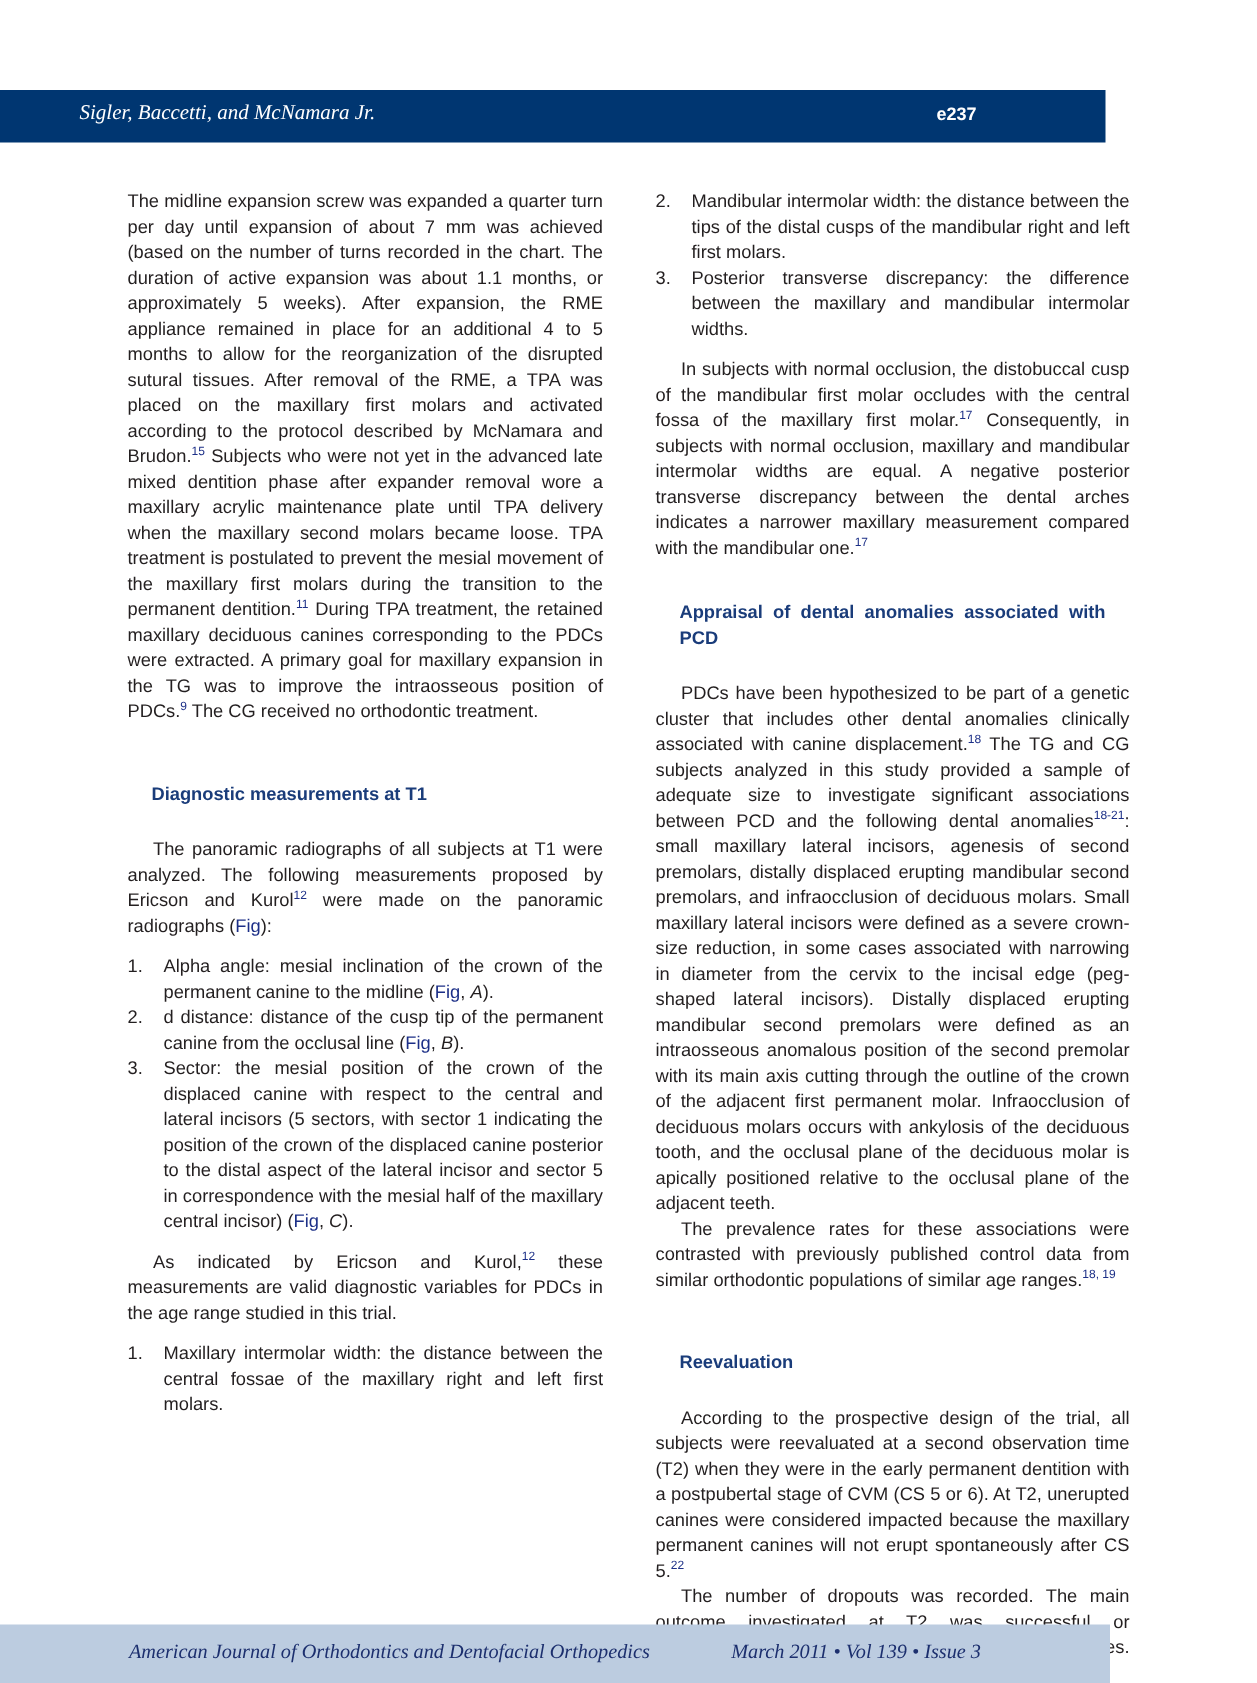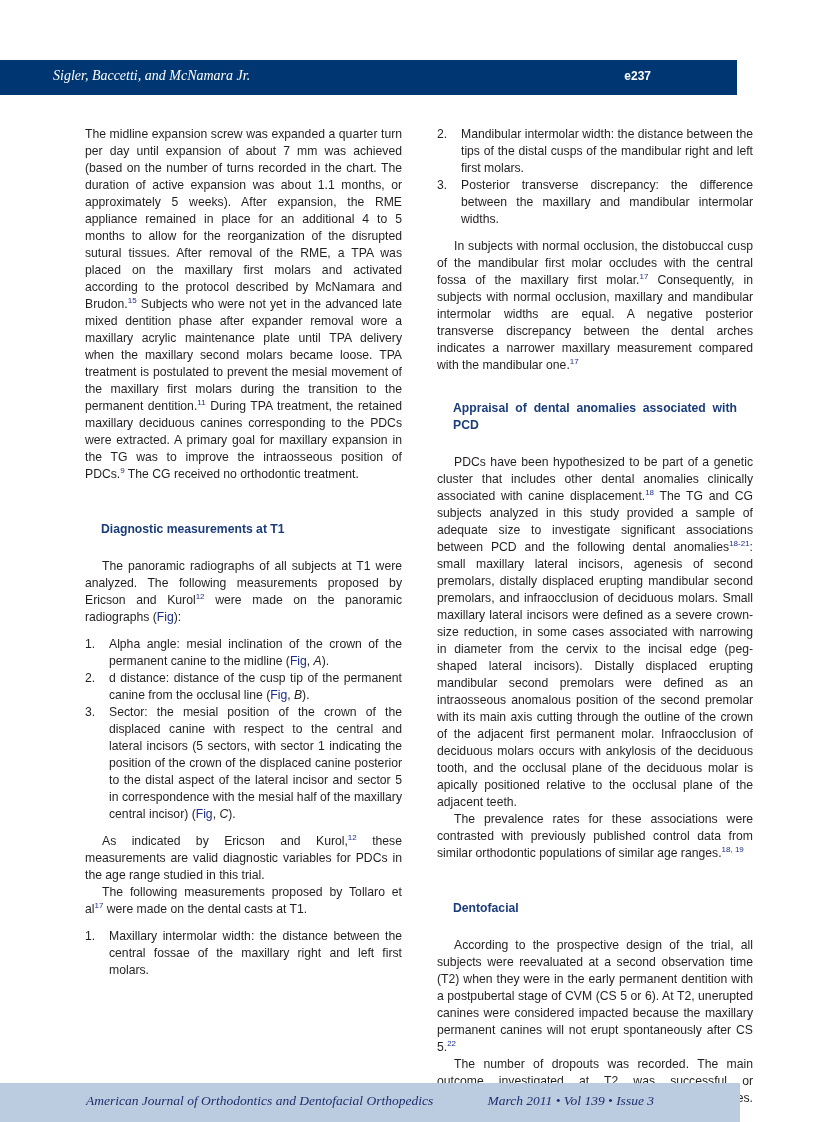--- a/index.html
+++ b/index.html
@@ -71,21 +71,20 @@
 
   <div class="gap-m"></div>
   <ol>
     <li><span class="num">1.</span><span>Alpha angle: mesial inclination of the crown of the permanent canine to the midline (</span><span class="ref">Fig</span>, <i>A</i><span>).</span></li>
     <li><span class="num">2.</span><span>d distance: distance of the cusp tip of the permanent canine from the occlusal line (</span><span class="ref">Fig</span>, <i>B</i><span>).</span></li>
     <li><span class="num">3.</span><span>Sector: the mesial position of the crown of the displaced canine with respect to the central and lateral incisors (5 sectors, with sector 1 indicating the position of the crown of the displaced canine posterior to the distal aspect of the lateral incisor and sector 5 in correspondence with the mesial half of the maxillary central incisor) (</span><span class="ref">Fig</span>, <i>C</i><span>).</span></li>
   </ol>
 
   <div class="gap-m"></div>
   <p><span>As indicated by Ericson and Kurol,</span><sup>12</sup><span> these measurements are valid diagnostic variables for PDCs in the age range studied in this trial.</span></p>
-  <p><span>The following measurements proposed by Tollaro et al</span><sup>17</sup><span> were made on the dental casts at T1.</span></p>
 
   <div class="gap-m"></div>
   <ol>
     <li><span class="num">1.</span><span>Maxillary intermolar width: the distance between the central fossae of the maxillary right and left first molars.</span></li>
   </ol>
 </div>
 
 <div class="col right">
   <ol>
     <li><span class="num">2.</span><span>Mandibular intermolar width: the distance between the tips of the distal cusps of the mandibular right and left first molars.</span></li>
@@ -96,21 +95,21 @@
   <p><span>In subjects with normal occlusion, the distobuccal cusp of the mandibular first molar occludes with the central fossa of the maxillary first molar.</span><sup>17</sup><span> Consequently, in subjects with normal occlusion, maxillary and mandibular intermolar widths are equal. A negative posterior transverse discrepancy between the dental arches indicates a narrower maxillary measurement compared with the mandibular one.</span><sup>17</sup></p>
 
   <div class="gap-m"></div>
   <h3>Appraisal of dental anomalies associated with PCD</h3>
   <div style="height:4px"></div>
 
   <p><span>PDCs have been hypothesized to be part of a genetic cluster that includes other dental anomalies clinically associated with canine displacement.</span><sup>18</sup><span> The TG and CG subjects analyzed in this study provided a sample of adequate size to investigate significant associations between PCD and the following dental anomalies</span><sup>18-21</sup><span>: small maxillary lateral incisors, agenesis of second premolars, distally displaced erupting mandibular second premolars, and infraocclusion of deciduous molars. Small maxillary lateral incisors were defined as a severe crown-size reduction, in some cases associated with narrowing in diameter from the cervix to the incisal edge (peg-shaped lateral incisors). Distally displaced erupting mandibular second premolars were defined as an intraosseous anomalous position of the second premolar with its main axis cutting through the outline of the crown of the adjacent first permanent molar. Infraocclusion of deciduous molars occurs with ankylosis of the deciduous tooth, and the occlusal plane of the deciduous molar is apically positioned relative to the occlusal plane of the adjacent teeth.</span></p>
   <p><span>The prevalence rates for these associations were contrasted with previously published control data from similar orthodontic populations of similar age ranges.</span><sup>18, 19</sup></p>
 
   <div class="gap-l"></div>
-  <h3>Dentofacial</h3>
+  <h3>Reevaluation</h3>
   <div style="height:4px"></div>
 
   <p><span>According to the prospective design of the trial, all subjects were reevaluated at a second observation time (T2) when they were in the early permanent dentition with a postpubertal stage of CVM (CS 5 or 6). At T2, unerupted canines were considered impacted because the maxillary permanent canines will not erupt spontaneously after CS 5.</span><sup>22</sup></p>
   <p><span>The number of dropouts was recorded. The main outcome investigated at T2 was successful or unsuccessful eruption of the maxillary permanent canines. A “successful</span></p>
 </div>
 
 <div class="footer-bar">
   <span class="footer-journal">American Journal of Orthodontics and Dentofacial Orthopedics</span>
   <span class="footer-issue">March 2011 • Vol 139 • Issue 3</span>
 </div>

